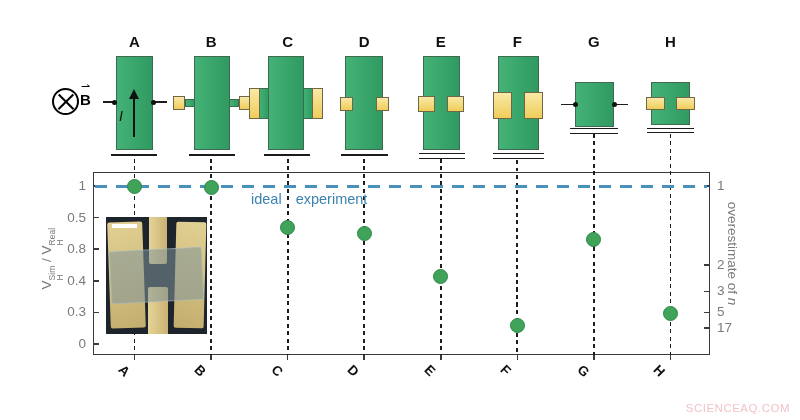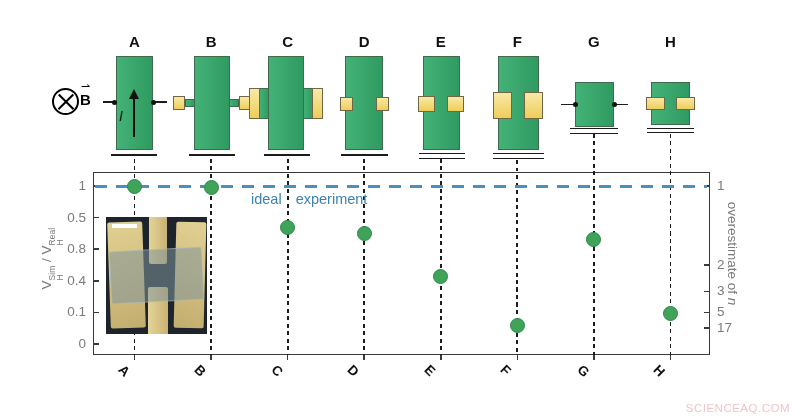--- a/index.html
+++ b/index.html
@@ -195,21 +195,21 @@
     <div class="xlab" style="left: 584.92px; top: 362px;">G</div>
     <div class="dot" style="left: 586.42px; top: 232.22px;"></div>
     <div class="vline" style="left: 669.59px; top: 134px; height: 221px;"></div>
     <div class="tick" style="left: 669.69px; top: 355px; width: 1.6px; height: 5px;"></div>
     <div class="devlabel" style="left: 658.49px;">H</div>
     <div class="xlab" style="left: 661.49px; top: 362px;">H</div>
     <div class="dot" style="left: 662.99px; top: 306.48px;"></div>
     <div class="tick" style="left: 93px; top: 343.2px; width: 6px; height: 1.6px;"></div>
     <div class="tlab tr" style="left: 54px; top: 336px; width: 32px;">0</div>
     <div class="tick" style="left: 93px; top: 311.6px; width: 6px; height: 1.6px;"></div>
-    <div class="tlab tr" style="left: 54px; top: 304.4px; width: 32px;">0.1</div>
+    <div class="tlab tr" style="left: 54px; top: 304.4px; width: 32px;">0.3</div>
     <div class="tick" style="left: 93px; top: 280px; width: 6px; height: 1.6px;"></div>
     <div class="tlab tr" style="left: 54px; top: 272.8px; width: 32px;">0.4</div>
     <div class="tick" style="left: 93px; top: 248.4px; width: 6px; height: 1.6px;"></div>
     <div class="tlab tr" style="left: 54px; top: 241.2px; width: 32px;">0.8</div>
     <div class="tick" style="left: 93px; top: 216.8px; width: 6px; height: 1.6px;"></div>
     <div class="tlab tr" style="left: 54px; top: 209.6px; width: 32px;">0.5</div>
     <div class="tick" style="left: 93px; top: 185.2px; width: 6px; height: 1.6px;"></div>
     <div class="tlab tr" style="left: 54px; top: 178px; width: 32px;">1</div>
     <div class="tick" style="left: 704px; top: 185.2px; width: 6px; height: 1.6px;"></div>
     <div class="tlab" style="left: 717px; top: 178px;">1</div>

